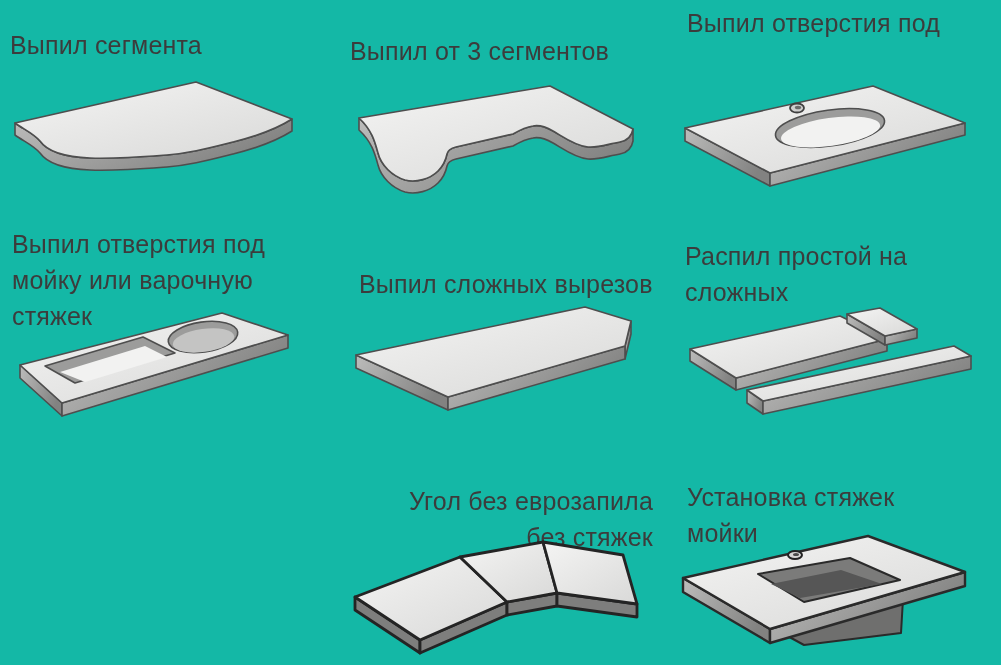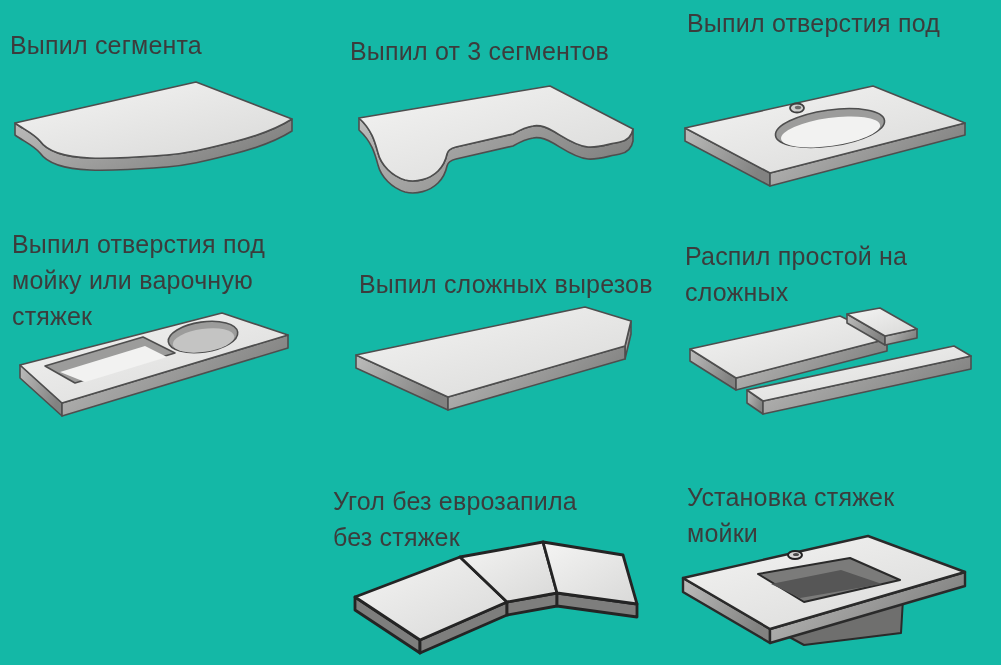--- a/index.html
+++ b/index.html
@@ -6,21 +6,21 @@
   .canvas {
     position:relative; width:1001px; height:665px;
     background:#14b8a6; overflow:hidden;
     font-family:"Liberation Sans", sans-serif;
   }
   .cell { position:absolute; }
   .label {
     position:absolute; font-size:25px; line-height:36px;
     color:#3c3c3c; letter-spacing:0.2px; white-space:nowrap;
   }
-  .label.centered { text-align:left; white-space:normal; }
+  .label.centered { text-align:right; white-space:normal; }
   .illus { position:absolute; }
   
   .top   { fill:url(#gTop);  stroke:#4e4e4e; stroke-width:1.6; stroke-linejoin:round; }
   .side  { fill:url(#gSide); stroke:#4e4e4e; stroke-width:1.6; stroke-linejoin:round; }
   .topB  { fill:url(#gTop);  stroke:#242424; stroke-width:2.8; stroke-linejoin:round; }
   .sideB { fill:#7e7e7d;     stroke:#242424; stroke-width:2.8; stroke-linejoin:round; }
   .topS  { fill:url(#gTop);  stroke:#2a2a2a; stroke-width:2.4; stroke-linejoin:round; }
   .sideS { fill:url(#gSide); stroke:#2a2a2a; stroke-width:2.4; stroke-linejoin:round; }
   .wall  { fill:#9c9c9b; stroke:#4e4e4e; stroke-width:1.6; stroke-linejoin:round; }
   .floorL{ fill:#f2f2f1; stroke:none; }

